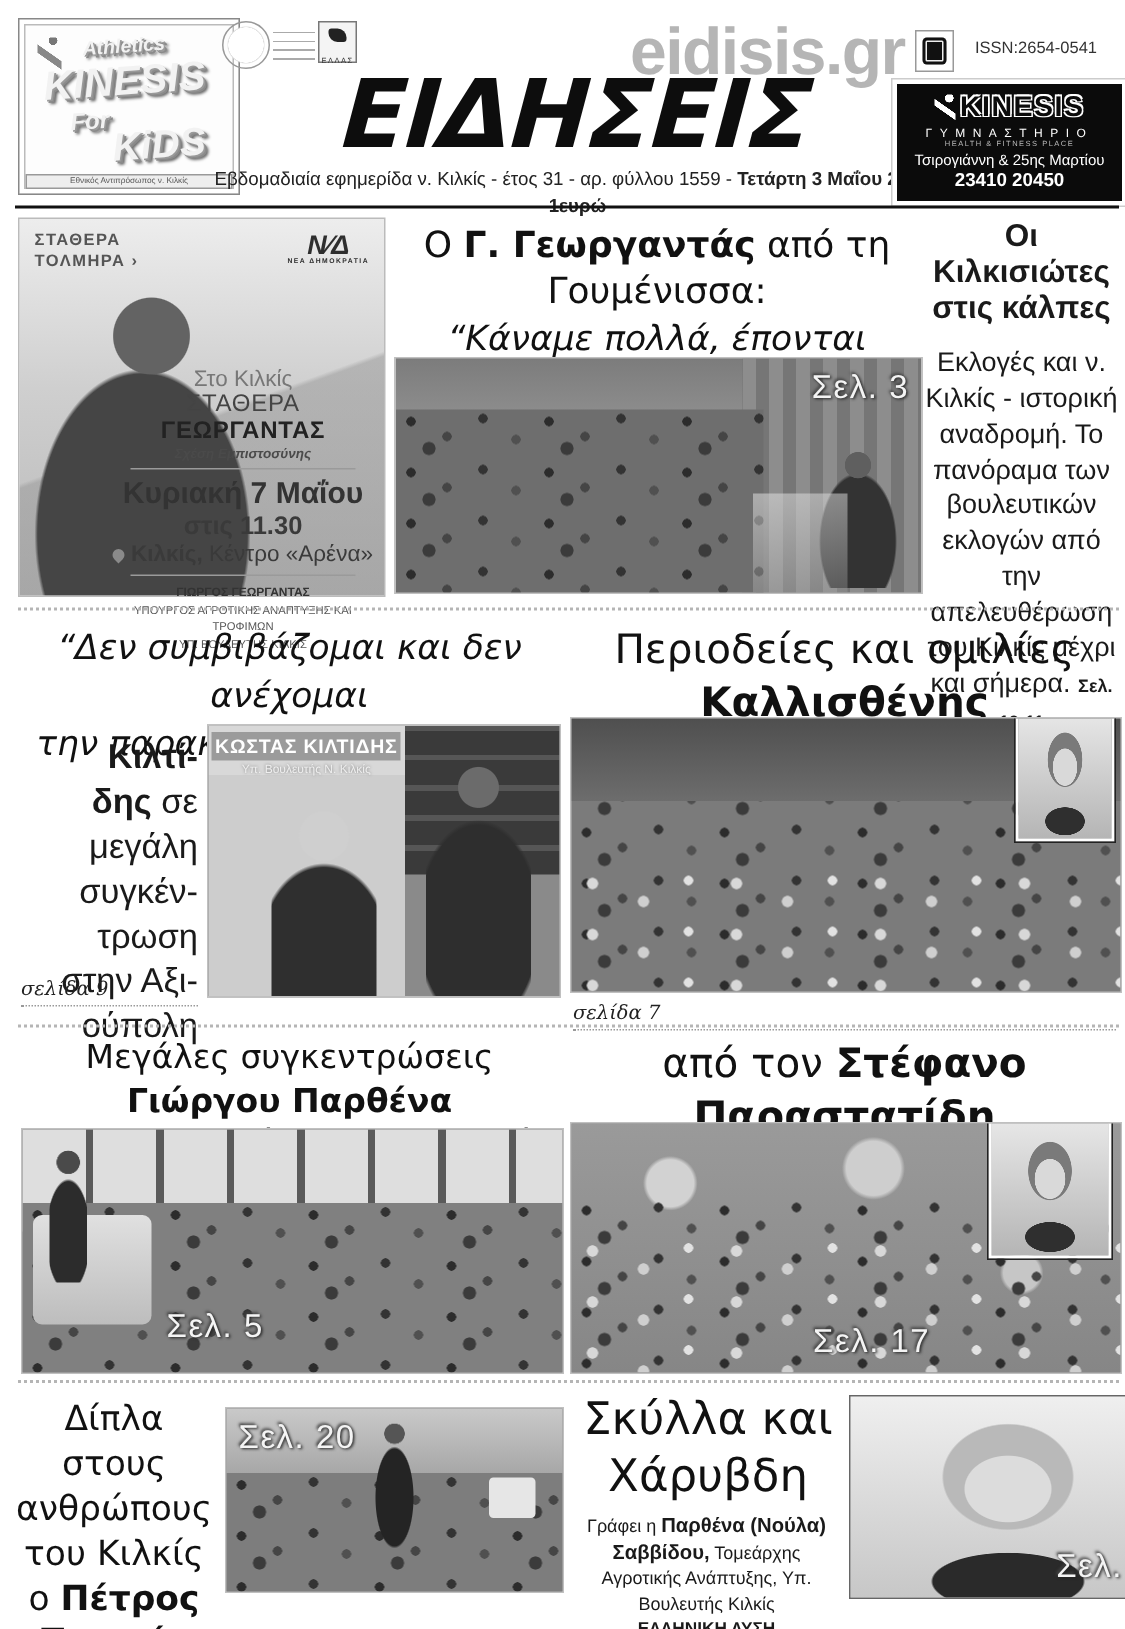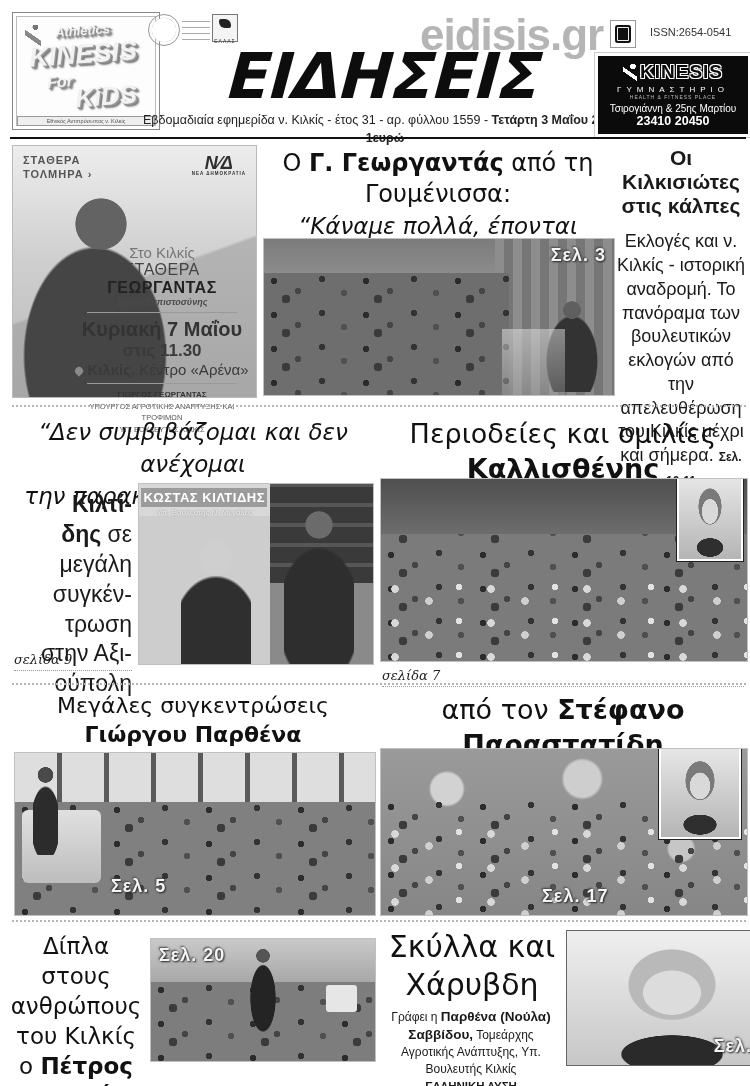--- a/index.html
+++ b/index.html
@@ -48,21 +48,21 @@
   .hl{font-family:"DejaVu Sans",sans-serif;font-size:27px;line-height:1.3;color:#111;}
   .quote-hl{font-style:italic;font-size:23px;line-height:1.4;}
   .sect-title{font-weight:bold;font-size:21px;line-height:1.15;}
   .bodytxt{font-size:18px;line-height:1.32;}
   .pageref{font-weight:bold;font-size:12px;}
   .cap{font-family:"DejaVu Serif",serif;font-style:italic;font-size:13px;color:#222;
        border-bottom:1px dotted #999;padding-bottom:3px;}
   .dotrule{border-top:2px dotted #b5b5b5;}
   
   .ph{border:1px solid #c0c0c0;overflow:hidden;background:#8a8a8a;}
-  .ovl{position:absolute;color:#f4f4f4;font-weight:bold;font-size:18px;
+  .ovl{position:absolute;color:#f4f4f4;font-weight:normal;font-size:22px;
        text-shadow:1px 1px 2px #222,-1px -1px 2px #444;letter-spacing:1px;}
   .crowd{background-image:
      radial-gradient(circle 5px at 10px 8px,#2c2c2c 60%,transparent 65%),
      radial-gradient(circle 5px at 34px 18px,#454545 60%,transparent 65%),
      radial-gradient(circle 5px at 58px 6px,#333 60%,transparent 65%),
      radial-gradient(circle 5px at 80px 20px,#505050 60%,transparent 65%),
      radial-gradient(circle 7px at 22px 26px,#3b3b3b 60%,transparent 65%);
      background-size:92px 34px;}
   .chairs{background-image:
      radial-gradient(circle 6px at 14px 10px,#d8d8d8 60%,transparent 66%),
@@ -227,21 +227,21 @@
 ούπολη</span>
   </div>
   <div class="abs cap" style="left:14px;top:652px;width:118px;">σελίδα 9</div>
 
   <div class="abs ph" style="left:138px;top:483px;width:234px;height:180px;">
     <div class="poster-band"></div>
     <div class="abs" style="left:18%;top:28%;width:30%;height:72%;background:radial-gradient(circle 17px at 50% 18%,#cfcfcf 95%,transparent),radial-gradient(ellipse 44px 60px at 50% 78%,#2f2f2f 95%,transparent);"></div>
     <div class="shelves"></div>
     <div class="speaker"></div>
     <div class="poster-title">ΚΩΣΤΑΣ ΚΙΛΤΙΔΗΣ</div>
-    <div class="poster-role">Υπ. Βουλευτής Ν. Μεγάλες</div>
+    <div class="poster-role">Υπ. Βουλευτής Ν. Κιλκίς</div>
   </div>
 
   <div class="abs ctr hl" style="left:380px;top:416px;width:366px;">
     <div><span>Περιοδείες και ομιλίες </span><b>Καλλισθένης</b></div>
     <div><b>Πάκα</b><span> σε όλο το ν. Κιλκίς</span></div>
   </div>
 
   <div class="abs ph crowd" style="left:380px;top:478px;width:366px;height:182px;background-color:#7b7b7b;">
     <div class="abs" style="left:0;top:0;width:100%;height:30%;background:linear-gradient(180deg,#4f4f4f,#6d6d6d);"></div>
     <div class="abs chairs" style="left:0;bottom:0;width:100%;height:45%;"></div>

